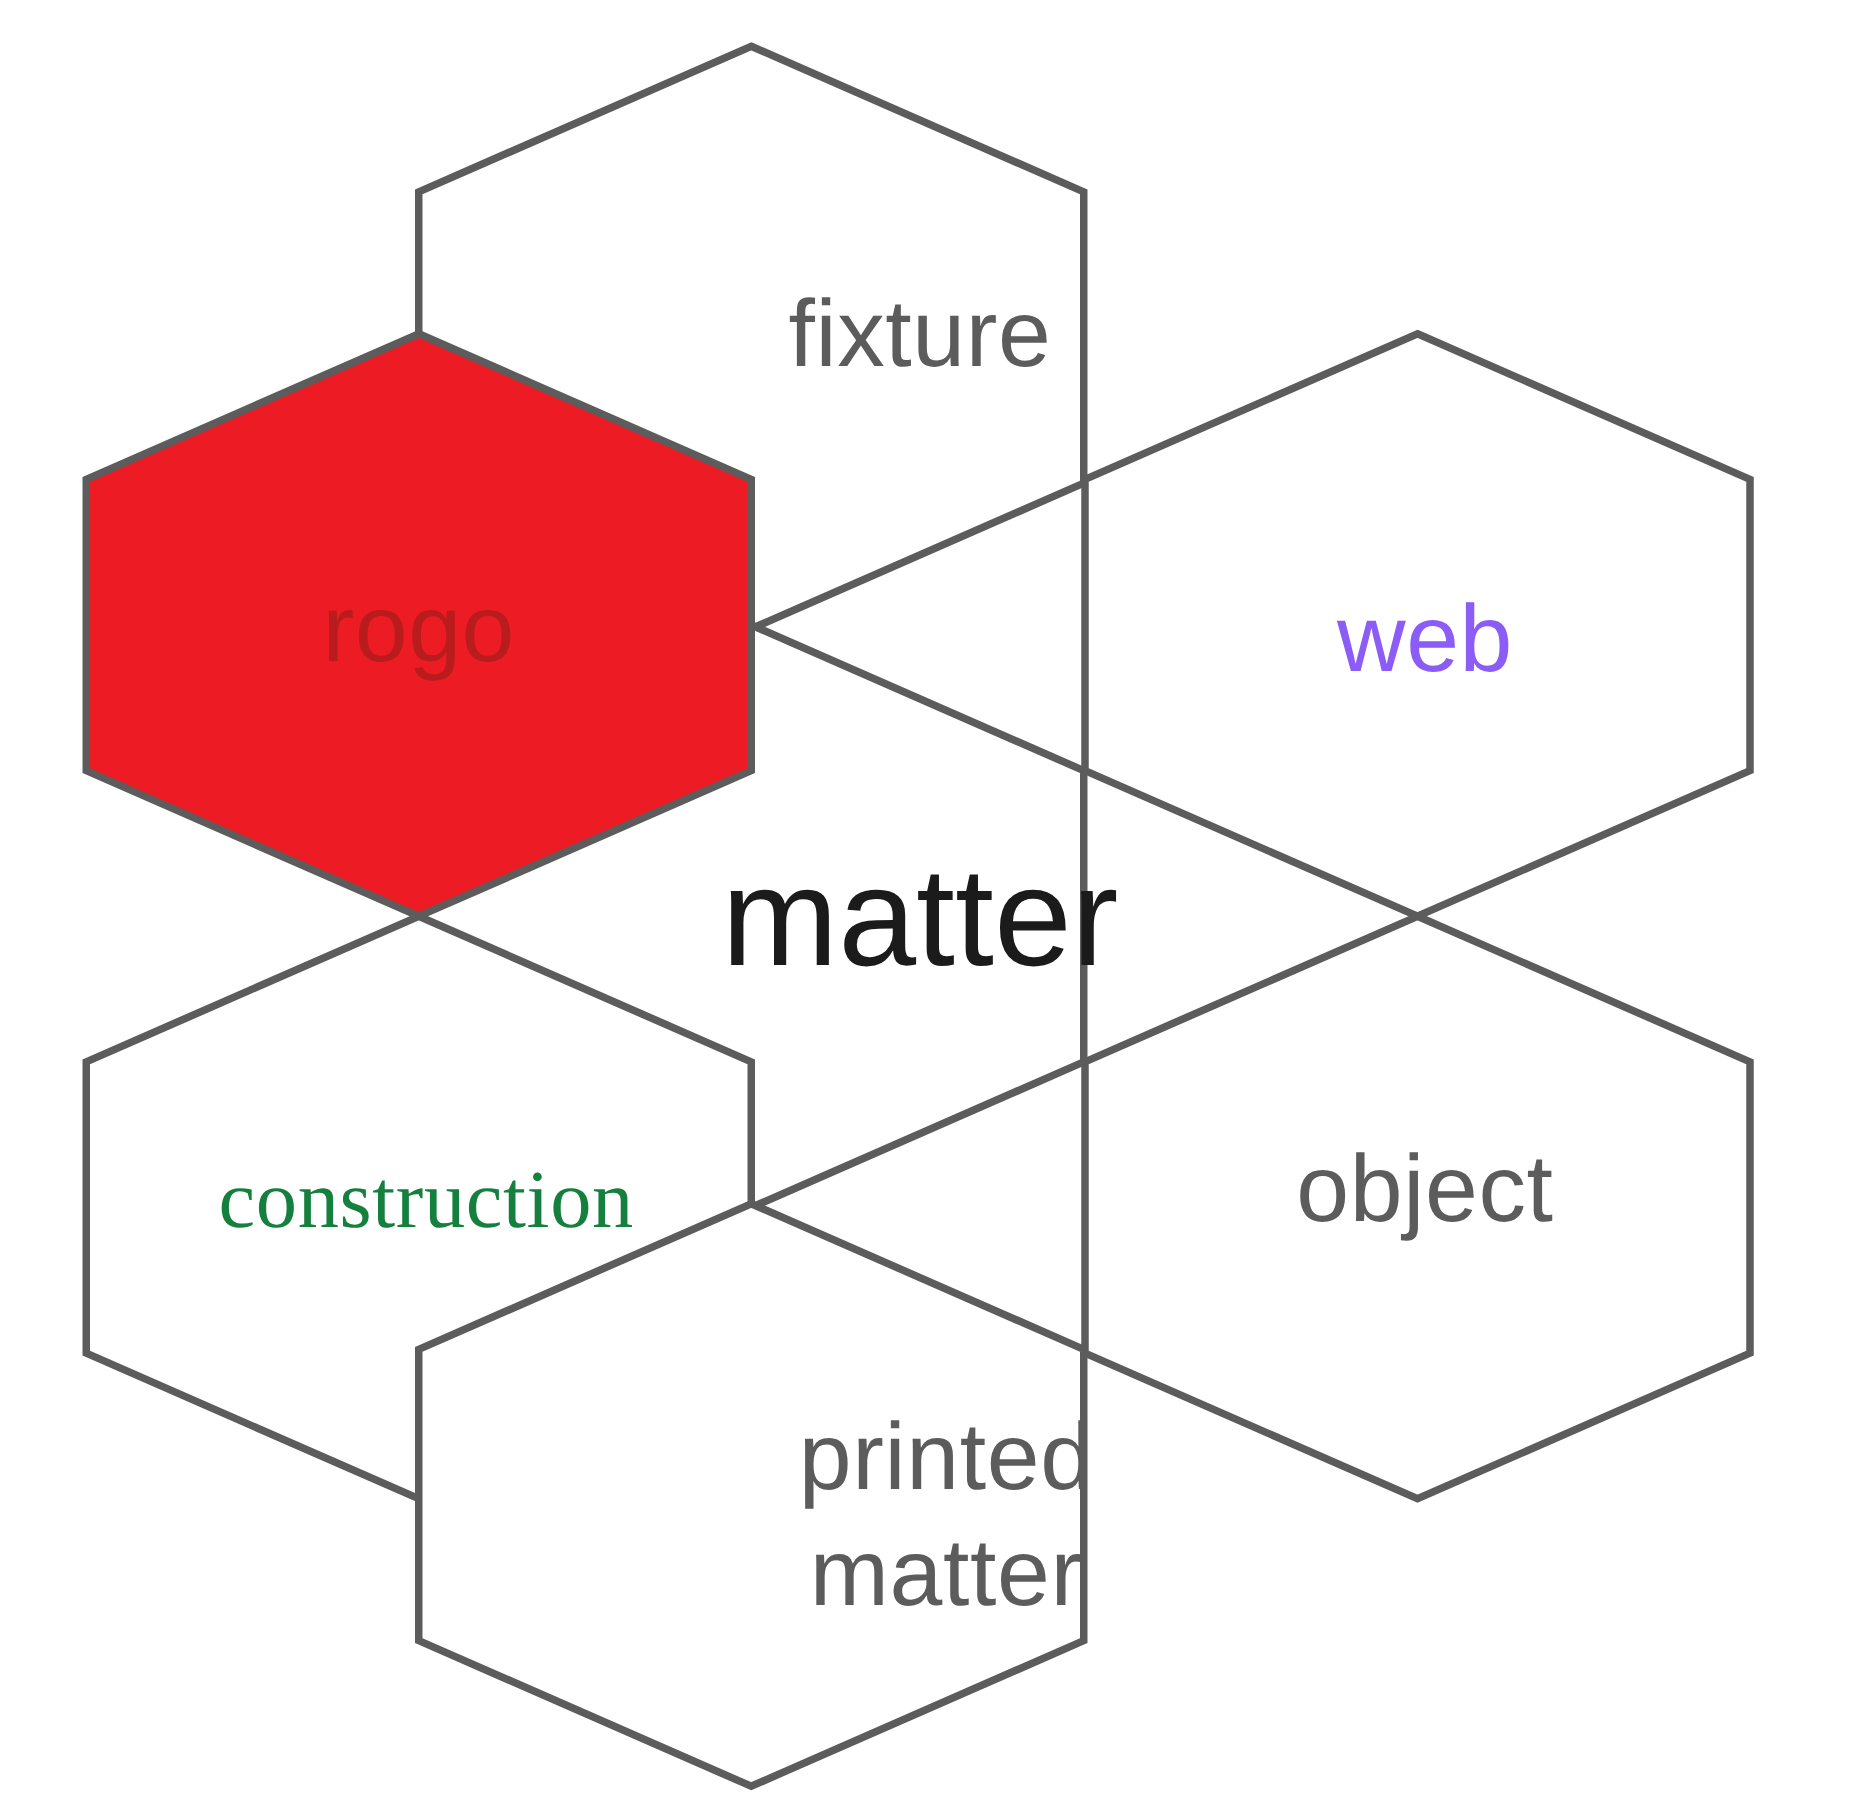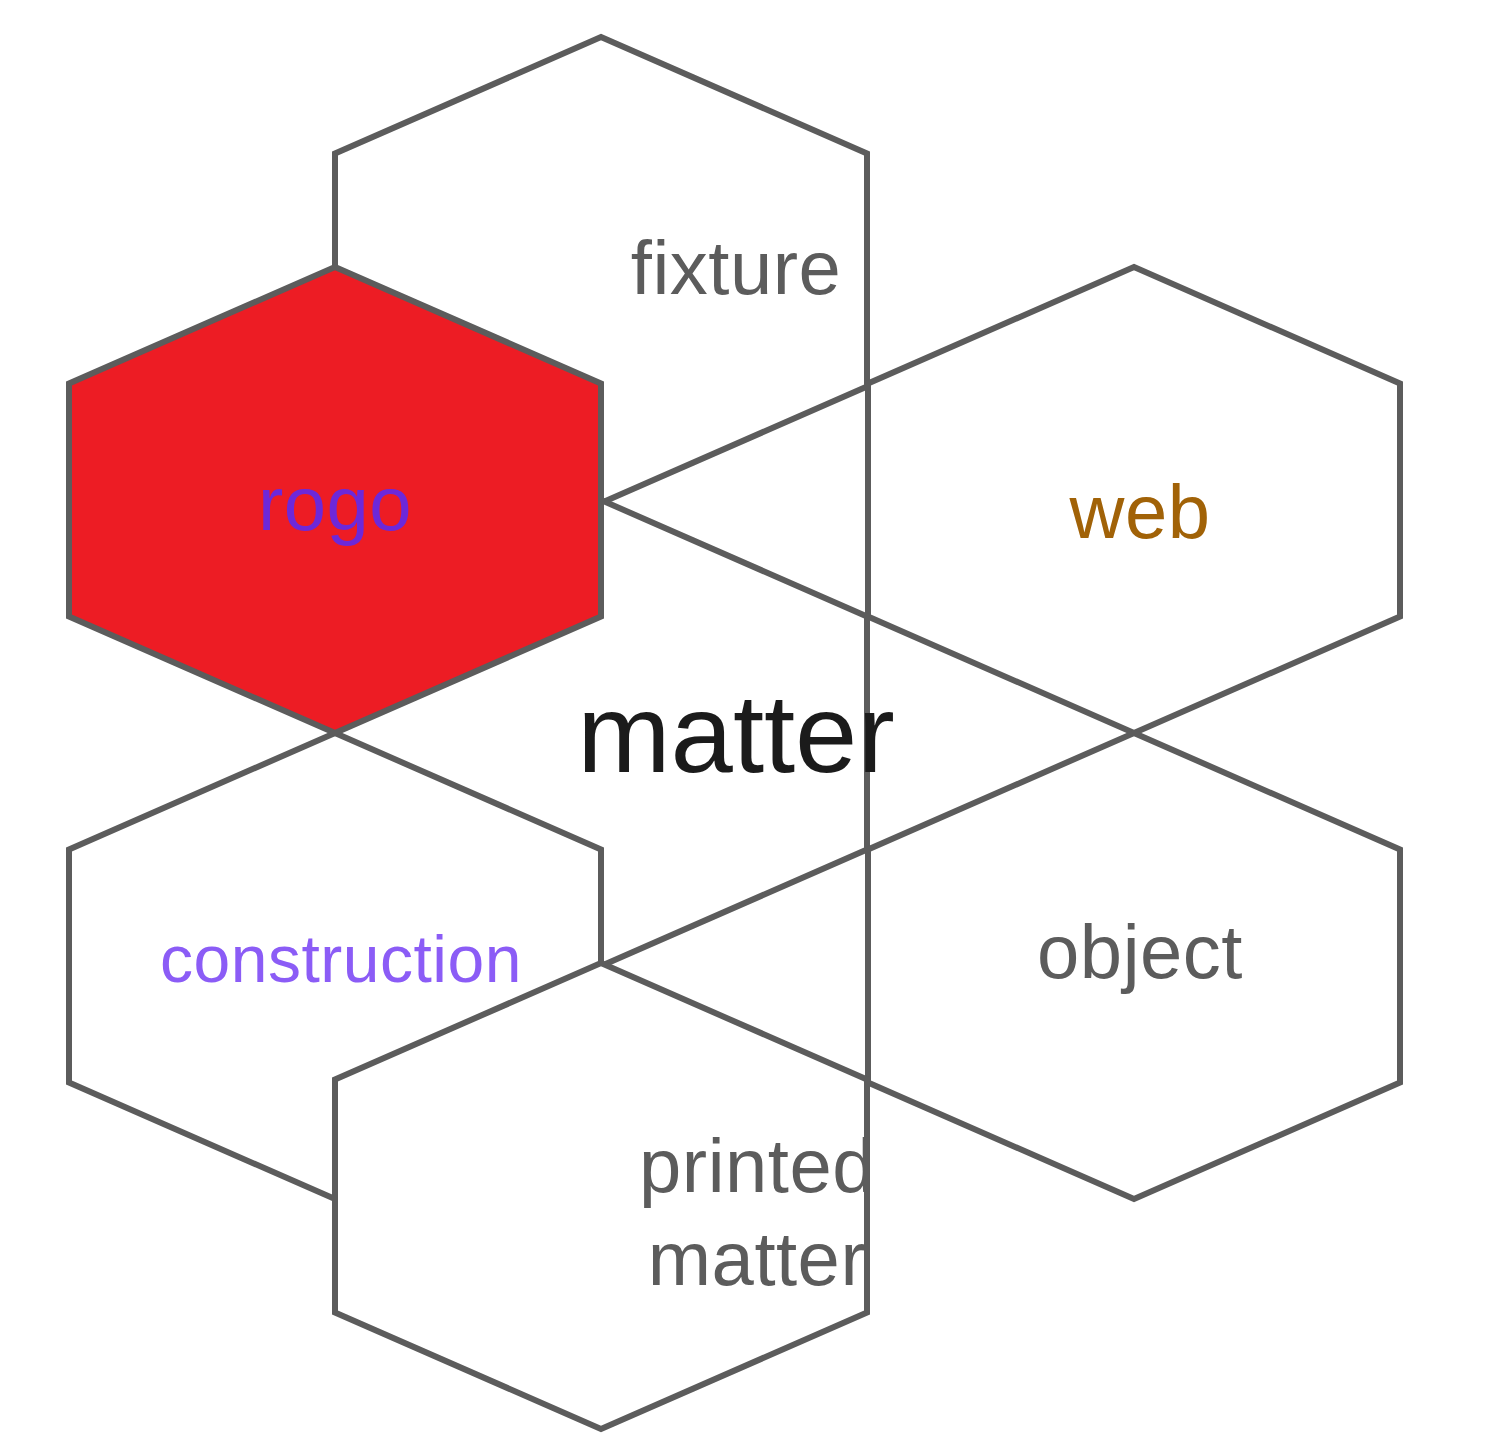--- a/index.html
+++ b/index.html
@@ -119,27 +119,27 @@
     <polygon class="hex-shape" points="1134,733 1400,849.5 1400,1082.5 1134,1199 868,1082.5 868,849.5" stroke="#5c5c5c" stroke-width="6" fill="#ffffff"></polygon>
 
     <polygon class="hex-shape" points="601,963 867,1079.5 867,1312.5 601,1429 335,1312.5 335,1079.5" stroke="#5c5c5c" stroke-width="6" fill="#ffffff"></polygon>
 
     <polygon class="hex-shape filled" points="335,267 601,383.5 601,616.5 335,733 69,616.5 69,383.5" stroke="#5c5c5c" stroke-width="6" fill="#ed1c24"></polygon>
   </svg>
 
   <div class="labels">
     <div class="hex-label" id="label-fixture" style="color: rgb(92, 92, 92);">fixture</div>
 
-    <div class="hex-label" id="label-rogo" style="color: #6d28d9;">rogo</div>
+    <div class="hex-label" id="label-rogo" style="color: #b91c1c;">rogo</div>
 
-    <div class="hex-label" id="label-web" style="color: #a16207;">web</div>
+    <div class="hex-label" id="label-web" style="color: #8b5cf6;">web</div>
 
     <div class="hex-label" id="label-design" style="color: rgb(27, 27, 27);">matter</div>
 
-    <div class="hex-label" id="label-construction" style="color: #8b5cf6;">construction</div>
+    <div class="hex-label" id="label-construction" style="color: #15803d; font-family: Liberation Serif, serif;">construction</div>
 
     <div class="hex-label" id="label-object" style="color: rgb(92, 92, 92);">object</div>
 
     <div class="hex-label" id="label-printed-matter" style="color: rgb(92, 92, 92); margin-left: 23px;">printed
 matter</div>
   </div>
 
 </div>
 
 </body></html>

